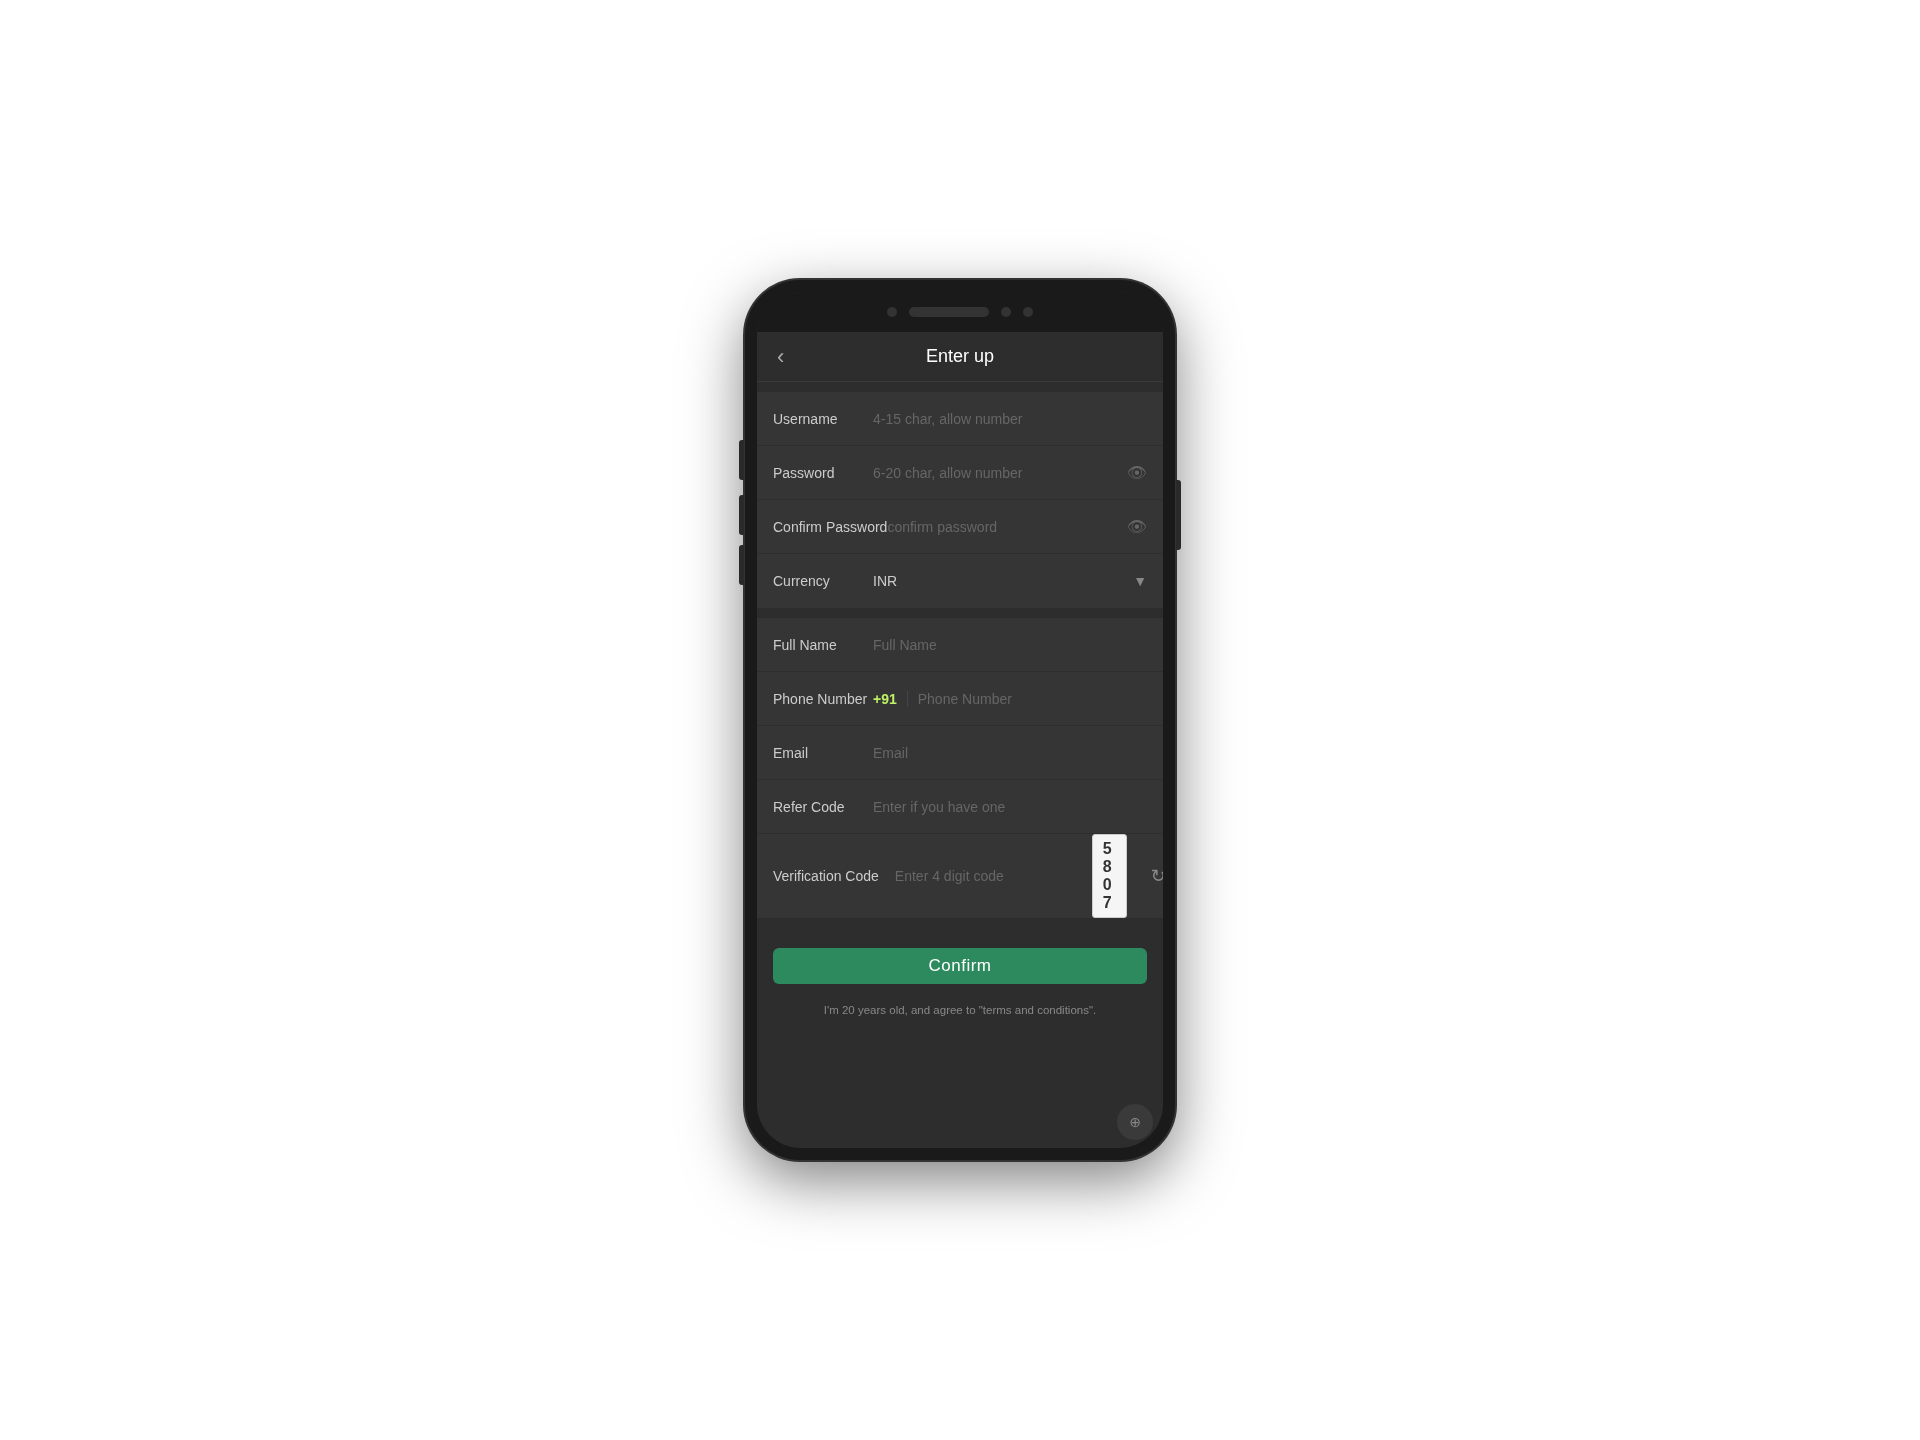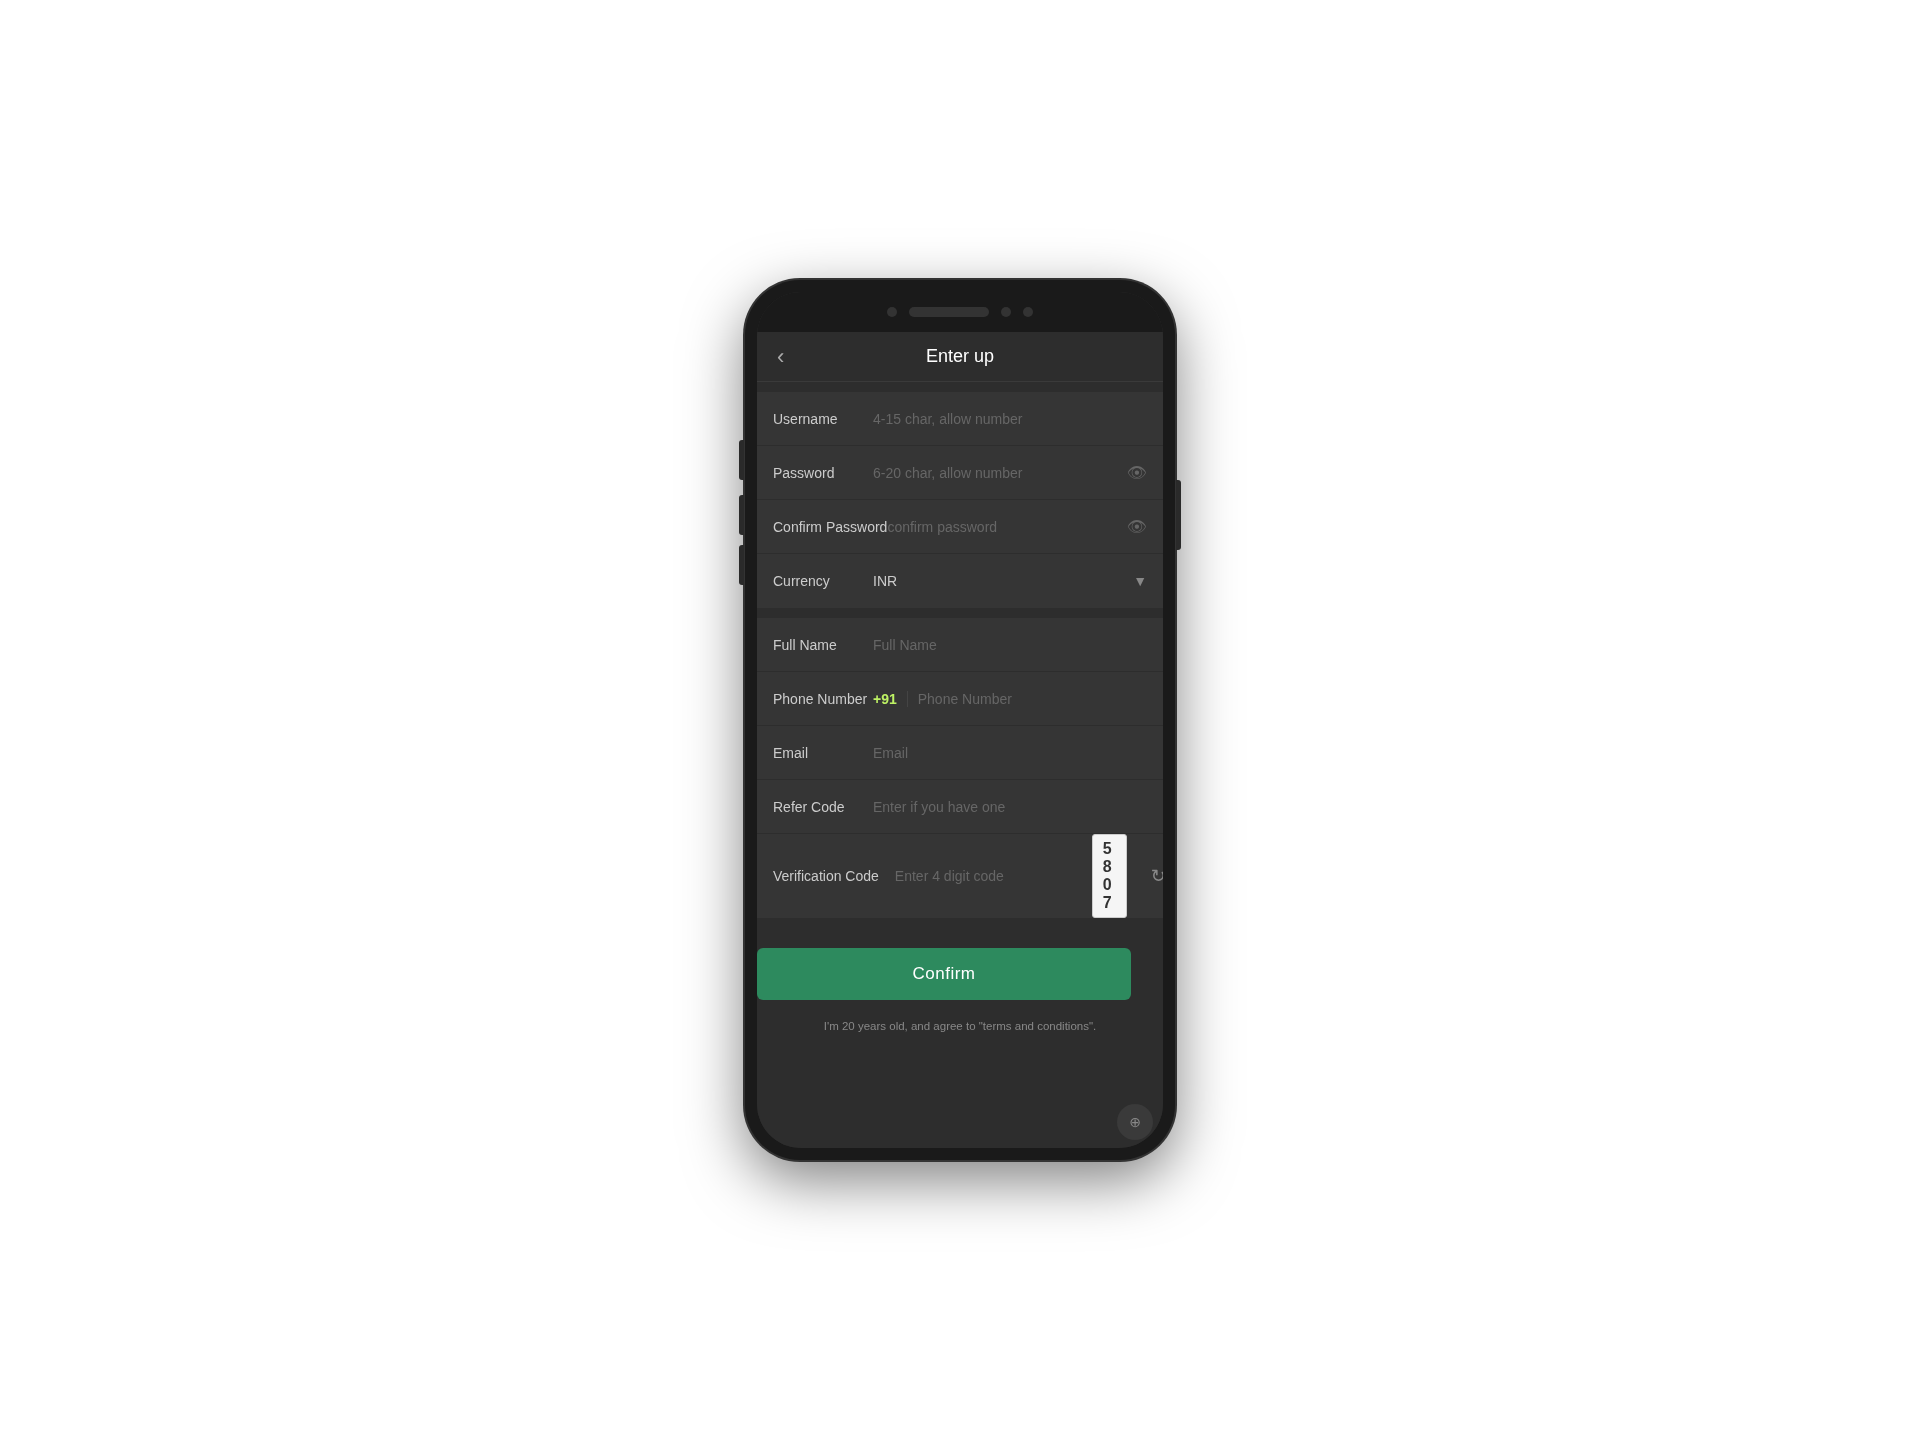--- a/index.html
+++ b/index.html
@@ -237,26 +237,26 @@
       margin-right: 8px;
     }
     .refresh-icon {
       color: #888;
       font-size: 18px;
       cursor: pointer;
     }
 
     
     .confirm-btn {
-      margin: 10px 0;
+      margin: 10px 16px;
       background: #2d8a5e;
       color: white;
       border: none;
       border-radius: 6px;
-      padding: 16px;
+      padding: 8px;
       font-size: 17px;
       font-weight: 500;
       width: calc(100% - 32px);
       cursor: pointer;
       letter-spacing: 0.5px;
     }
 
     .terms-text {
       text-align: center;
       color: #888;

